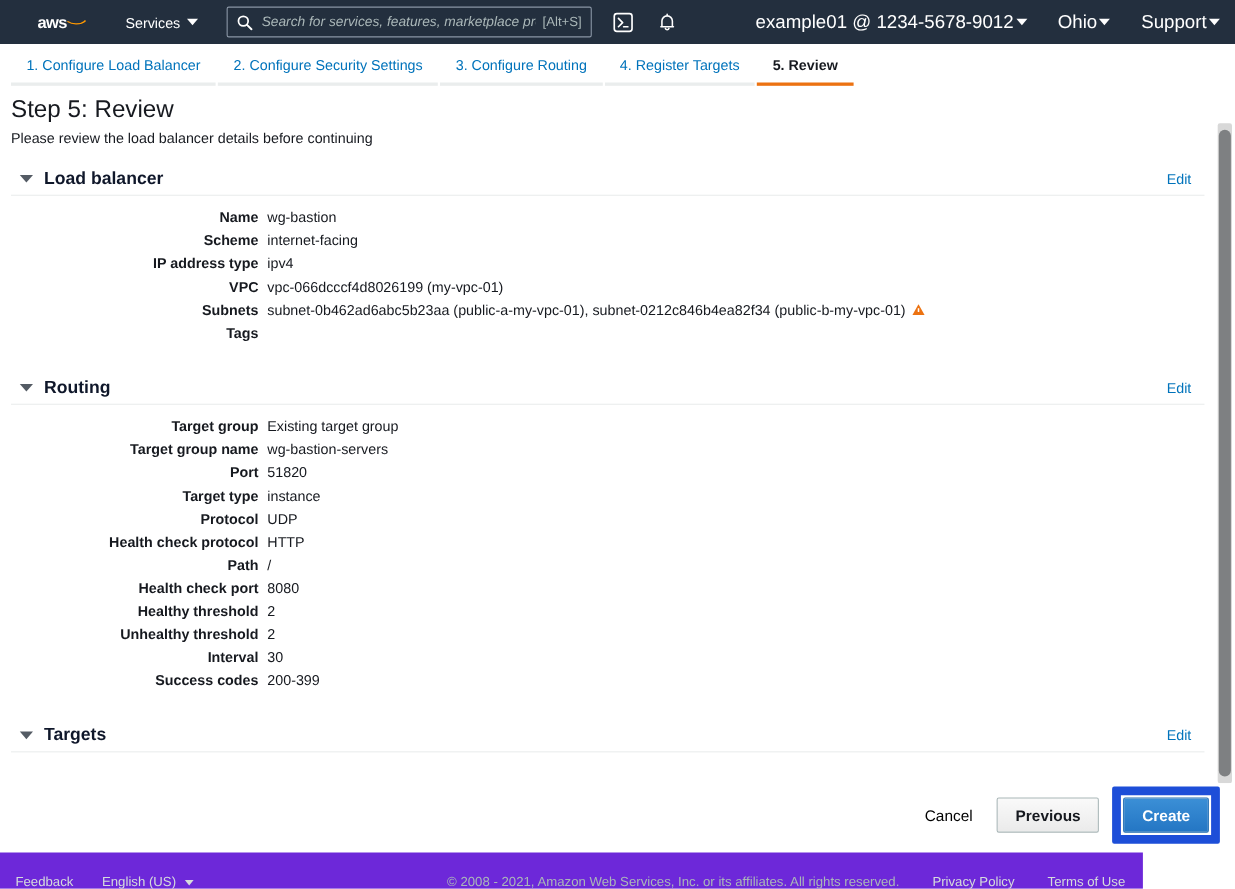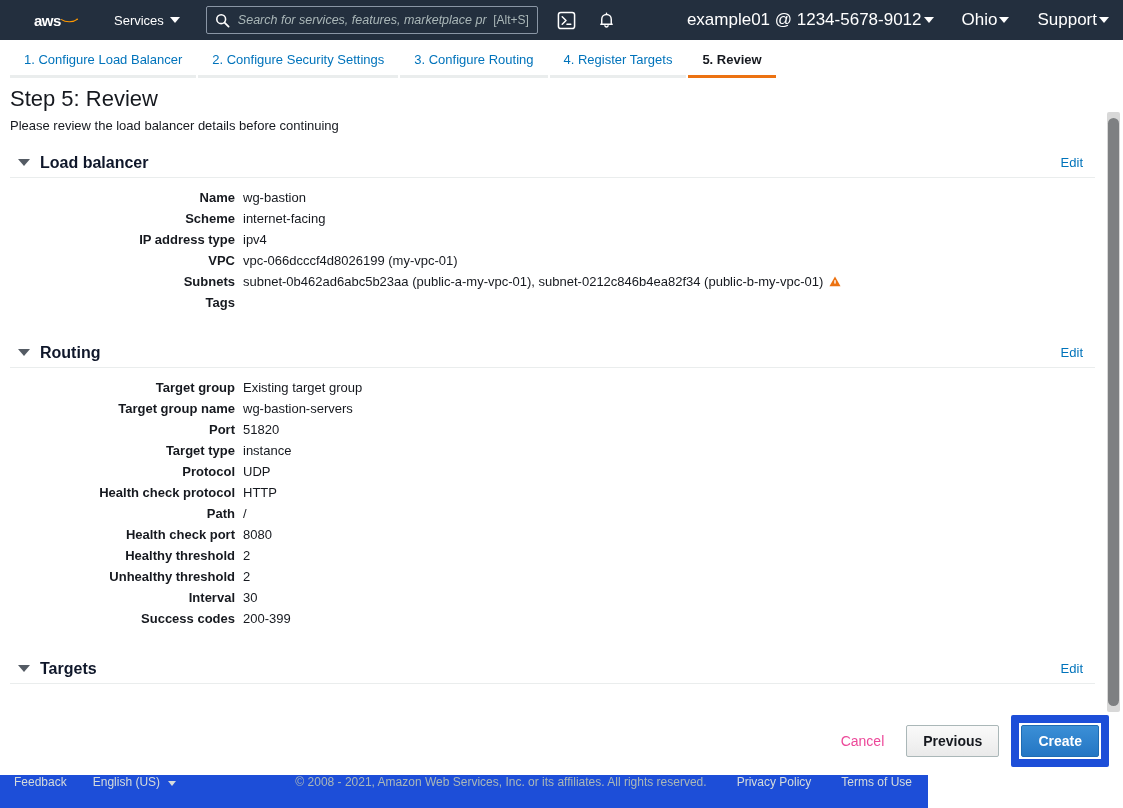--- a/index.html
+++ b/index.html
@@ -116,43 +116,43 @@
     background: #7e8082; border-radius: 6px;
   }
 
   
   .action-bar {
     position: absolute; top: 712px; left: 0; width: 1123px; height: 58px;
     background: #ffffff; display: flex; align-items: center;
     justify-content: flex-end; padding-right: 14px; gap: 12px;
   }
   .btn-link {
-    color: #ec4899; font-size: 14px; cursor: pointer; padding: 0 10px;
+    color: #000000; font-size: 14px; cursor: pointer; padding: 0 10px;
   }
   .btn {
     font-size: 14px; padding: 6px 16px; border-radius: 2px; cursor: pointer;
     font-family: "Liberation Sans", sans-serif; line-height: 18px;
   }
   .btn-secondary {
     background: linear-gradient(#fafafa, #eaeaea); border: 1px solid #aab7b8;
     color: #16191f; font-weight: bold;
   }
   .btn-primary {
     background: linear-gradient(#3b8fd6, #2476c4); border: 1px solid #1f6cb3;
     color: #ffffff; font-weight: bold;
   }
   .highlight-box {
     border: 8px solid #1d4ed8; padding: 2px; display: inline-block;
     border-radius: 2px;
   }
 
   
   .footer {
-    position: absolute; top: 775px; left: 0; width: 928px; height: 33px;
-    background: #1d4ed8; display: flex; align-items: flex-start;
+    position: absolute; top: 775px; left: 0; width: 1039px; height: 33px;
+    background: #6d28d9; display: flex; align-items: flex-end;
   }
   .footer-left { display: flex; align-items: center; padding-left: 14px; gap: 26px; }
   .footer-link { color: #d5dbdb; font-size: 12px; cursor: pointer; }
   .footer-right {
     margin-left: auto; display: flex; align-items: center; gap: 30px;
     padding-right: 16px;
   }
   .footer-copy { color: #aab7b8; font-size: 12px; }
   .caret-down-sm {
     width: 0; height: 0; border-left: 4px solid transparent;

